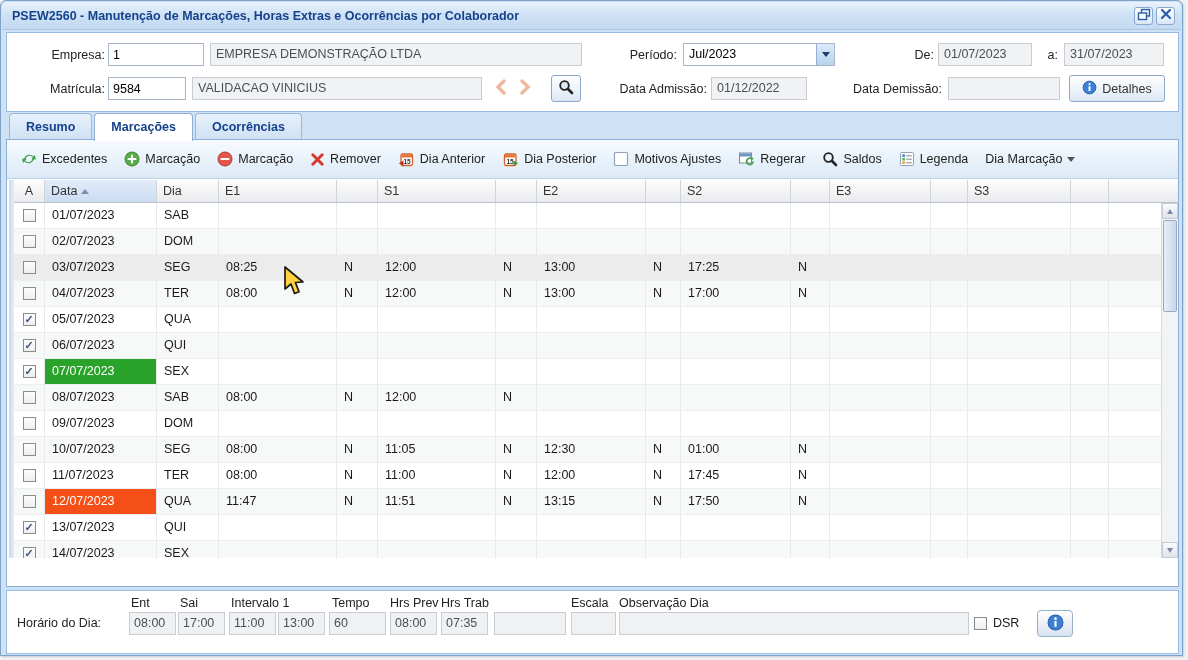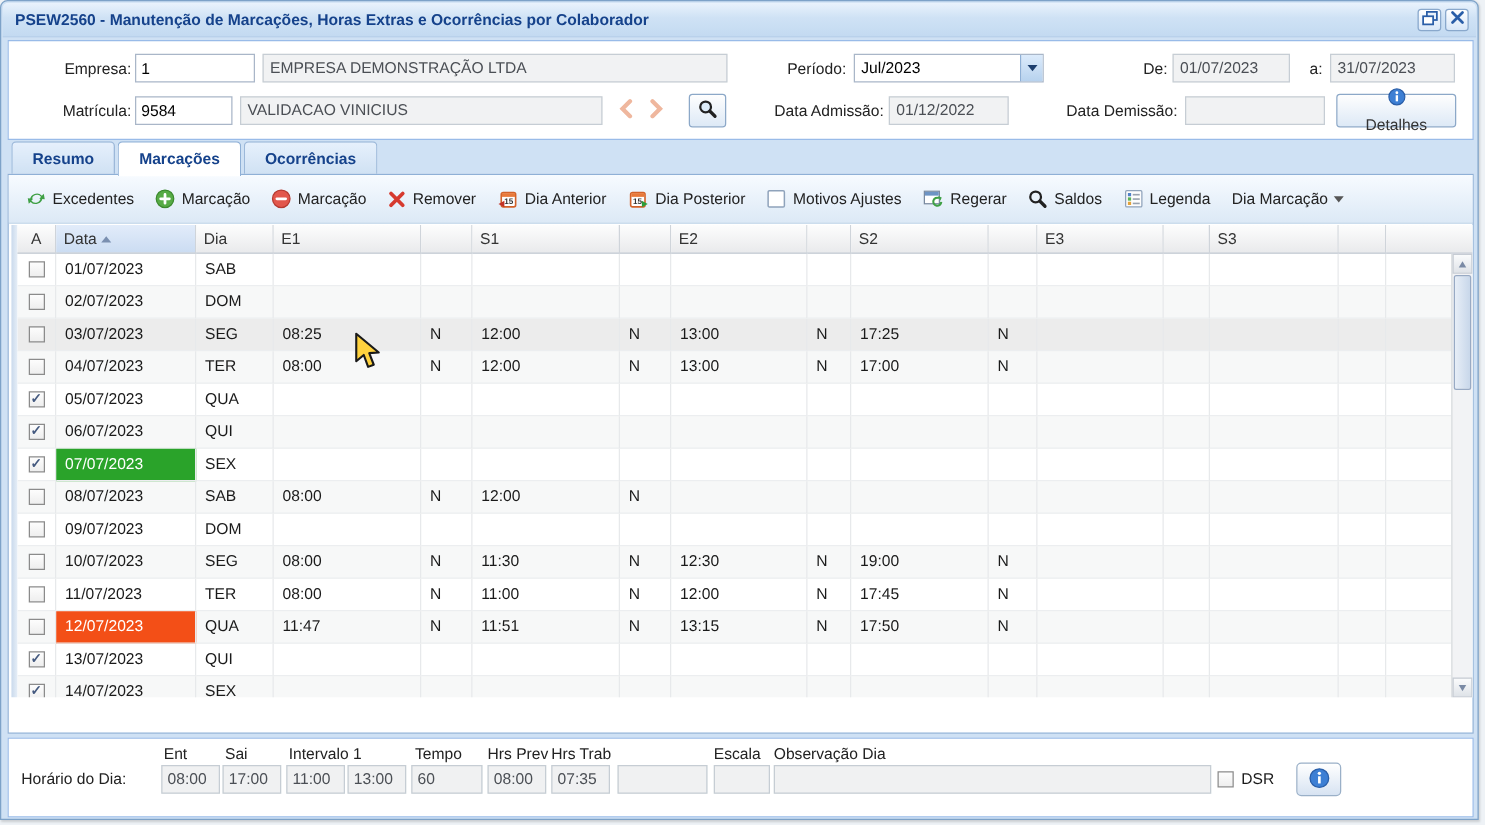--- a/index.html
+++ b/index.html
@@ -53,21 +53,21 @@
   .select .sel-text { flex:1; line-height:21px; padding:0 5px; color:#000; }
   .select .sel-arrow {
     width:18px; border-left:1px solid #8fb0d6;
     background:linear-gradient(#dcebfb,#b7d2ee); display:flex; align-items:center; justify-content:center;
   }
   .tri-down { width:0; height:0; border-left:4px solid transparent; border-right:4px solid transparent; border-top:5px solid #1c3e6e; }
   .navchev { position:absolute; top:77px; width:20px; height:22px; display:flex; align-items:center; justify-content:center; }
   .btn {
     position:absolute; border:1px solid #8ca8c8; border-radius:3px;
     background:linear-gradient(#fefefe,#dde9f6); display:flex; align-items:center; justify-content:center;
-    gap:5px; color:#333; cursor:default;flex-direction:column;
+    gap:5px; color:#333; cursor:default;
   }
   
   .tabs { position:absolute; left:8px; top:112px; height:27px; display:flex; gap:2px; }
   .tab {
     height:27px; padding:0 16px; line-height:26px; text-align:center;
     border:1px solid #9cb8d9; border-bottom:none; border-radius:4px 4px 0 0;
     background:linear-gradient(#e6f0fc,#cfe1f3);
     color:#15428b; font-weight:bold; cursor:default;
   }
   .tab.active { background:#fff; border-color:#8fb0d6; position:relative; z-index:2; height:28px; }
@@ -573,25 +573,25 @@
             <div class="gc fill"></div>
           </div>
           <div class="grow even">
             <div class="gc c-a" style="width: 31px;">
               <div class="cb"></div>
             </div>
             <div class="gc" style="width: 112px;">10/07/2023</div>
             <div class="gc" style="width: 62px;">SEG</div>
             <div class="gc" style="width: 118px;">08:00</div>
             <div class="gc" style="width: 41px;">N</div>
-            <div class="gc" style="width: 118px;">11:30</div>
+            <div class="gc" style="width: 118px;">11:05</div>
             <div class="gc" style="width: 41px;">N</div>
             <div class="gc" style="width: 109px;">12:30</div>
             <div class="gc" style="width: 35px;">N</div>
-            <div class="gc" style="width: 110px;">19:00</div>
+            <div class="gc" style="width: 110px;">01:00</div>
             <div class="gc" style="width: 39px;">N</div>
             <div class="gc" style="width: 101px;"></div>
             <div class="gc" style="width: 37px;"></div>
             <div class="gc" style="width: 103px;"></div>
             <div class="gc" style="width: 38px;"></div>
             <div class="gc fill"></div>
           </div>
           <div class="grow">
             <div class="gc c-a" style="width: 31px;">
               <div class="cb"></div>

